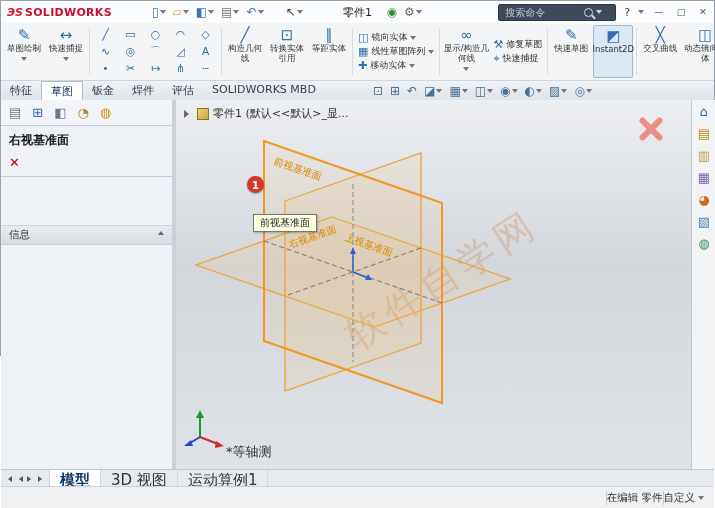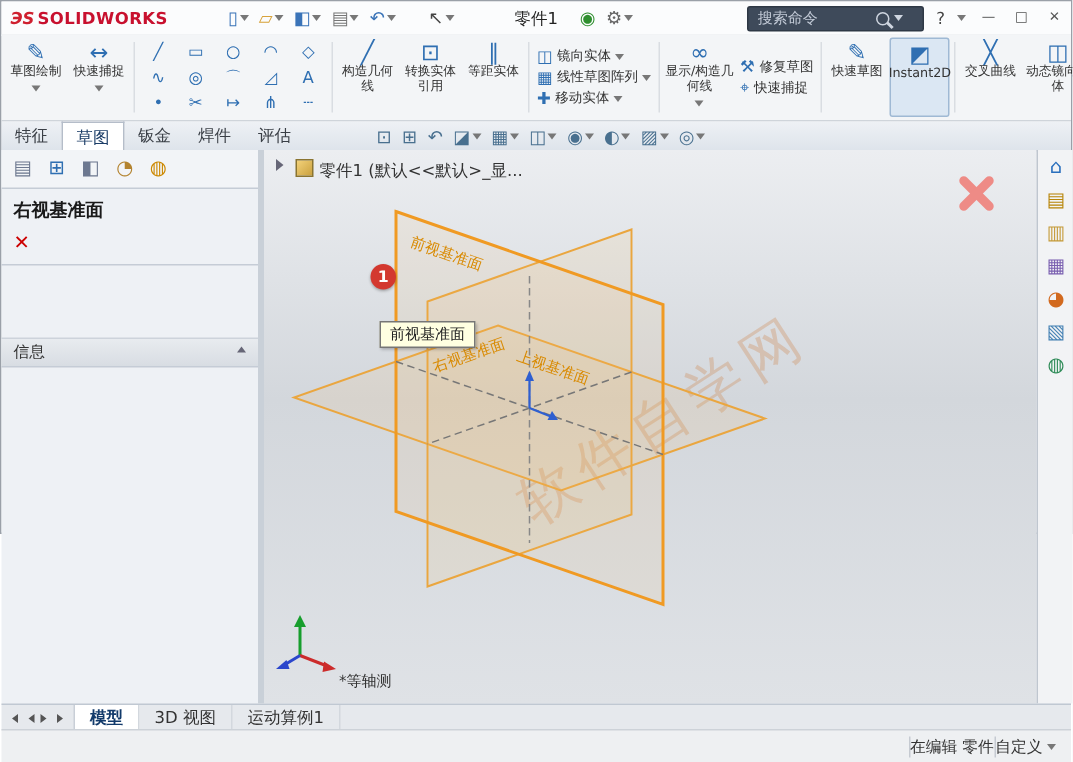--- a/index.html
+++ b/index.html
@@ -68,48 +68,48 @@
   .pm-section{background:linear-gradient(#e8ebef,#d8dde3);border-top:1px solid #cdd3db;
     border-bottom:1px solid #c5ccd6;font-size:10.5px;color:#333;padding:2px 8px;display:flex;margin-top:48px;}
   .pm-section .chev{margin-left:auto;width:0;height:0;border:3px solid transparent;border-bottom:4px solid #667;}
   .msg-wrap{position:relative;margin:5px 6px 0 4px;}
   .msg{background:#fcf6c8;border:1px solid #e3d98e;font-size:10.5px;color:#222;
     padding:4px 6px;line-height:1.3;}
   .red-box{position:absolute;left:-3px;top:-4px;right:-2px;bottom:-4px;border:2px solid #e30000;pointer-events:none;}
   
   #graphics{position:absolute;left:175px;top:0;width:515px;height:369px;overflow:hidden;
     background:linear-gradient(#eceef1 0%,#d3d7dc 45%,#dfe2e6 100%);}
-  .tree-flyout{position:absolute;left:8px;top:6px;display:flex;gap:4px;}
+  .tree-flyout{position:absolute;left:8px;top:6px;display:flex;align-items:center;gap:4px;}
   .tri-right{width:0;height:0;border:4px solid transparent;border-left:5px solid #667;}
   .part-cube{width:10px;height:10px;background:linear-gradient(135deg,#f3d27a,#caa13f);border:1px solid #8a7430;}
   .tree-label{font-size:11px;color:#333;}
   .redx{position:absolute;left:458px;top:12px;width:34px;height:34px;}
   .redx::before,.redx::after{content:"";position:absolute;left:2px;top:14px;width:30px;height:6px;
     background:#ee8b86;border-radius:3px;}
   .redx::before{transform:rotate(45deg);} .redx::after{transform:rotate(-45deg);}
   .tooltip{position:absolute;left:77px;top:114px;background:#ffffe1;border:1px solid #767676;
     font-size:10px;color:#222;padding:1px 6px;box-shadow:1px 1px 2px rgba(0,0,0,.25);}
   .badge{position:absolute;left:71px;top:76px;width:17px;height:17px;border-radius:50%;
     background:#d3382f;color:#fff;font-size:10.5px;font-weight:bold;display:flex;align-items:center;
     justify-content:center;box-shadow:0 1px 2px rgba(0,0,0,.3);}
-  .view-name{position:absolute;left:50px;bottom:8px;font-size:10px;color:#333;}
+  .view-name{position:absolute;left:50px;bottom:8px;font-size:13px;color:#333;}
   .triad{position:absolute;left:6px;bottom:16px;}
   
   #taskpane{position:absolute;left:690px;top:0;width:25px;height:100%;background:#f2f3f5;
     border-left:1px solid #bfc6cf;box-sizing:border-box;display:flex;flex-direction:column;
     align-items:center;padding-top:5px;gap:8px;}
   .tp-ic{font-size:13px;line-height:14px;}
   
   #bottomtabs{position:absolute;left:0;top:468px;width:100%;height:17px;background:#e6e9ed;
     border-top:1px solid #c0c8d2;display:flex;align-items:stretch;}
   .nav-btns{display:flex;align-items:center;gap:2px;padding:0 3px;border-right:1px solid #c9cfd7;}
   .nav-b{width:9px;height:11px;display:flex;align-items:center;justify-content:center;}
   .tl{width:0;height:0;border:3px solid transparent;border-right:4px solid #555;}
   .tr{width:0;height:0;border:3px solid transparent;border-left:4px solid #555;}
-  .btab{padding:1px 10px 0 10px;font-size:11px;color:#333;border-right:1px solid #d3d8de;}
+  .btab{padding:1px 10px 0 10px;font-size:15px;color:#333;border-right:1px solid #d3d8de;}
   .btab.active{background:#fff;font-weight:bold;color:#123a6b;}
   
   #statusbar{position:absolute;left:0;top:485px;width:100%;height:23px;background:#eef0f2;
     border-top:1px solid #cdd2d8;display:flex;align-items:center;box-sizing:border-box;}
   .sb-left{margin-left:6px;font-size:10.5px;color:#4a4f56;}
   .sb-right{margin-left:auto;display:flex;align-items:center;margin-right:10px;}
   .sb-sep{width:1px;height:14px;background:#c5cad1;}
   .sb-item{font-size:10.5px;color:#333;display:flex;align-items:center;gap:3px;}
 </style>
 </head>
@@ -267,20 +267,21 @@
       <span class="lbl">动态镜向实体</span>
     </div>
   </div>
 
   <div id="tabrow">
     <span class="tab">特征</span>
     <span class="tab active">草图</span>
     <span class="tab">钣金</span>
     <span class="tab">焊件</span>
     <span class="tab">评估</span>
+    <span class="tab">SOLIDWORKS MBD</span>
     <div class="headsup">
       <span class="hu-ic">
           <span class="g">⊡</span>
         </span>
       <span class="hu-ic">
           <span class="g">⊞</span>
         </span>
       <span class="hu-ic">
           <span class="g">↶</span>
         </span>

